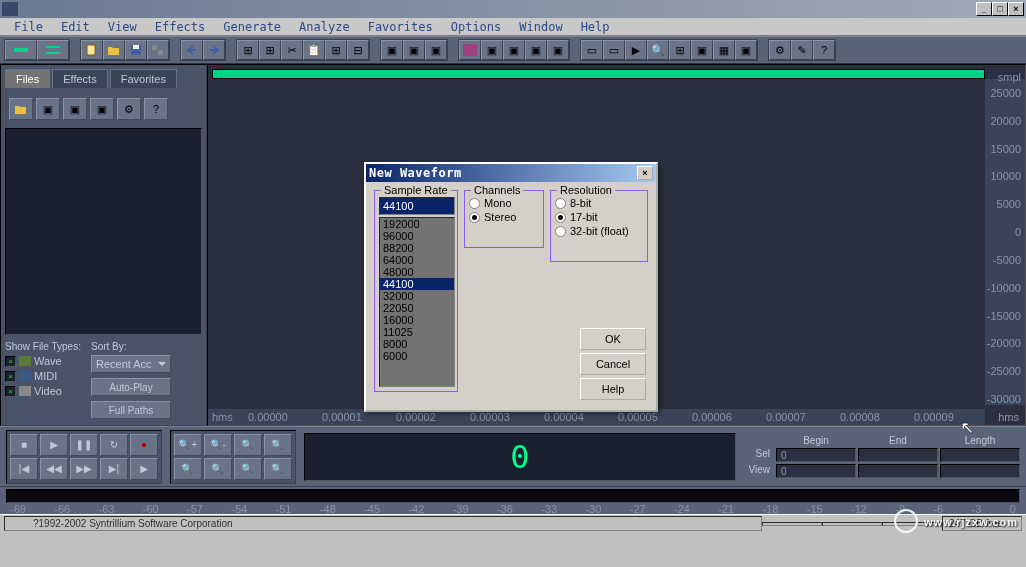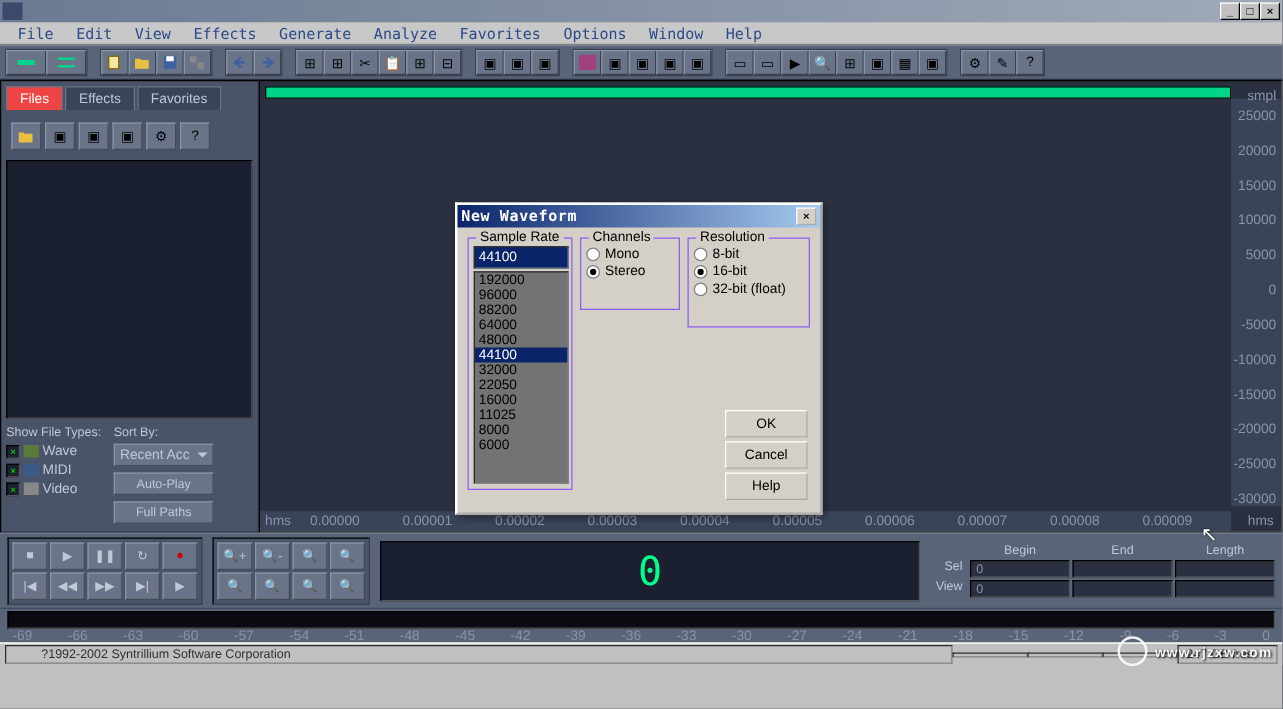--- a/index.html
+++ b/index.html
@@ -22,21 +22,21 @@
 .tbbtn { width: 22px; height: 20px; background: #6a7488; border: 1px solid #8a94a8; border-right-color: #3a4050; border-bottom-color: #3a4050; display: flex; align-items: center; justify-content: center; cursor: pointer; }
 .tbbtn.wide { width: 32px; }
 .tbicon { width: 14px; height: 12px; }
 .tbsp { width: 6px; }
 
 
 .main { display: flex; height: 362px; background: #5a6478; }
 .sidebar { width: 207px; background: #4a5468; border: 1px inset #3a4050; display: flex; flex-direction: column; padding: 4px; }
 .tabs { display: flex; gap: 2px; }
 .tab { padding: 3px 10px; background: #3a4458; color: #c0c8d8; border: 1px solid #6a7488; border-bottom: none; cursor: pointer; }
-.tab.active { background: #ef4444; color: #fff; }
+.tab.active { background: #737373; color: #fff; }
 .sidetoolbar { display: flex; gap: 3px; margin-top: 6px; padding: 4px; background: #4a5468; }
 .sidetb { width: 24px; height: 22px; background: #6a7488; border: 1px outset #8a94a8; cursor: pointer; display: flex; align-items: center; justify-content: center; }
 .filelist { flex: 1; background: #1a2030; border: 1px inset #000; margin-top: 4px; min-height: 160px; }
 .filetypes { margin-top: 6px; display: flex; gap: 10px; }
 .ftcol { display: flex; flex-direction: column; gap: 3px; }
 .fthead { color: #c0c8d8; font-size: 10px; }
 .ftrow { display: flex; align-items: center; gap: 3px; color: #c0c8d8; }
 .ftchk { width: 11px; height: 11px; background: #1a2030; border: 1px inset #000; display: flex; align-items: center; justify-content: center; color: #00ff00; font-size: 8px; }
 .fticon { width: 12px; height: 10px; background: #5a7a3a; }
 .sortbtn { width: 80px; height: 18px; background: #6a7488; border: 1px outset #8a94a8; color: #c0c8d8; font-size: 10px; text-align: left; padding: 0 4px; cursor: pointer; margin-bottom: 2px; display: flex; align-items: center; }
@@ -424,21 +424,21 @@
             </div>
         </div>
         <div class="fieldset" style="flex:1;height:72px">
           <div class="legend">Resolution</div>
           <div class="radio">
               <span class="dot"></span>
               <span>8-bit</span>
             </div>
           <div class="radio checked">
               <span class="dot"></span>
-              <span>16-bit</span>
+              <span>17-bit</span>
             </div>
           <div class="radio">
               <span class="dot"></span>
               <span>32-bit (float)</span>
             </div>
         </div>
       </div>
     </div>
   </div>
   <div class="dlgbtns">

